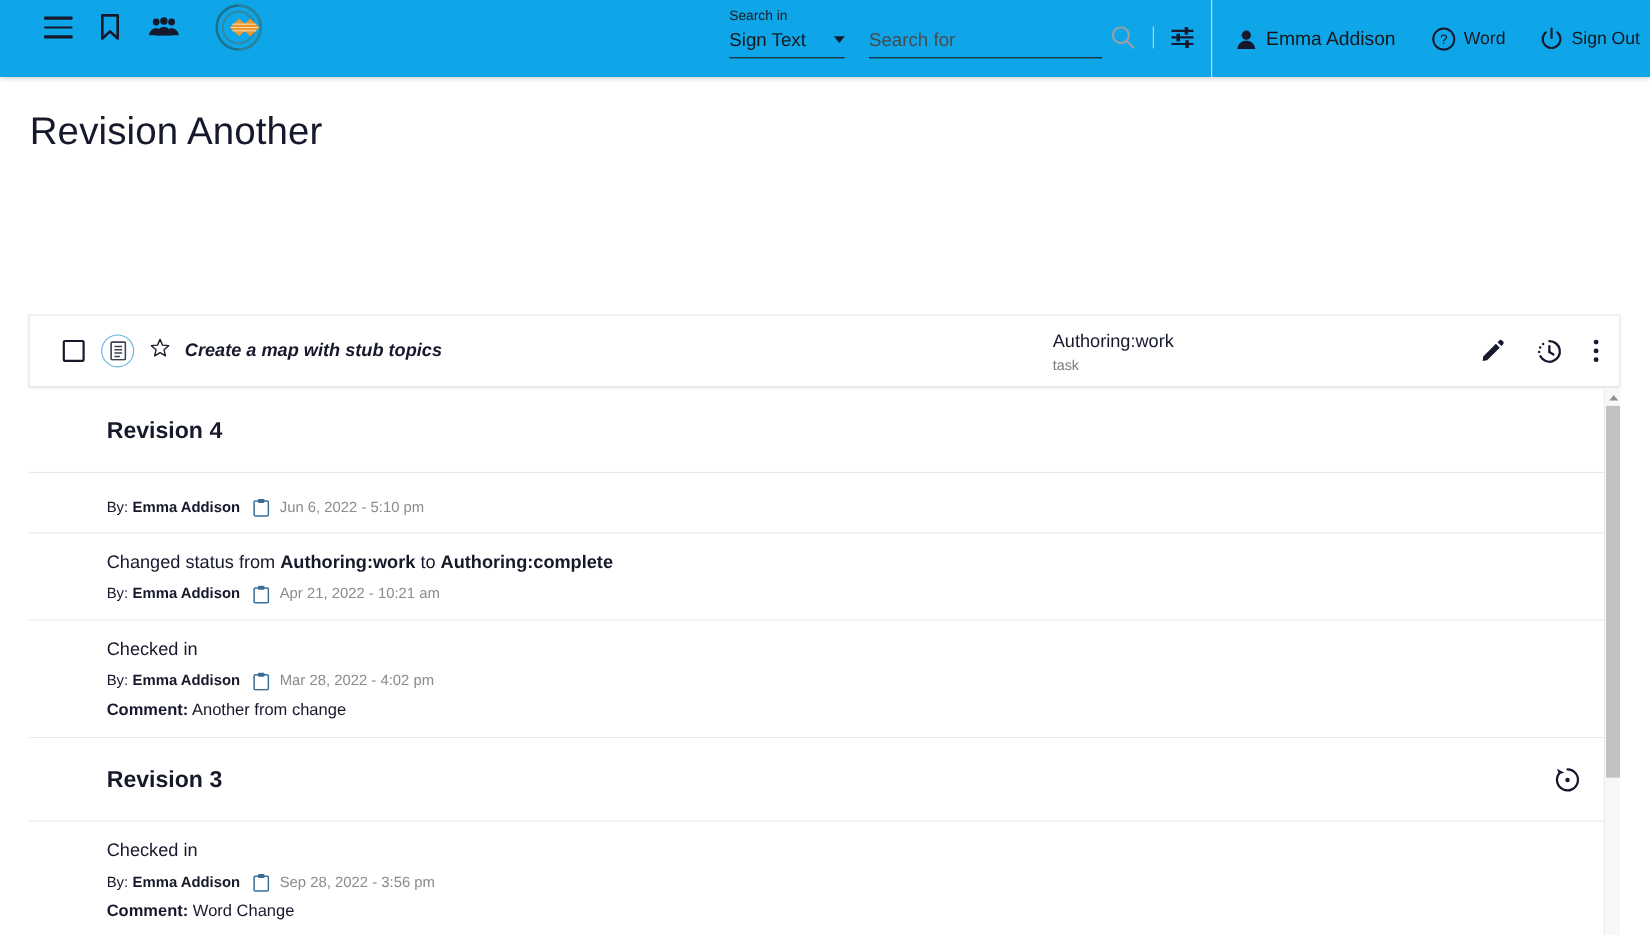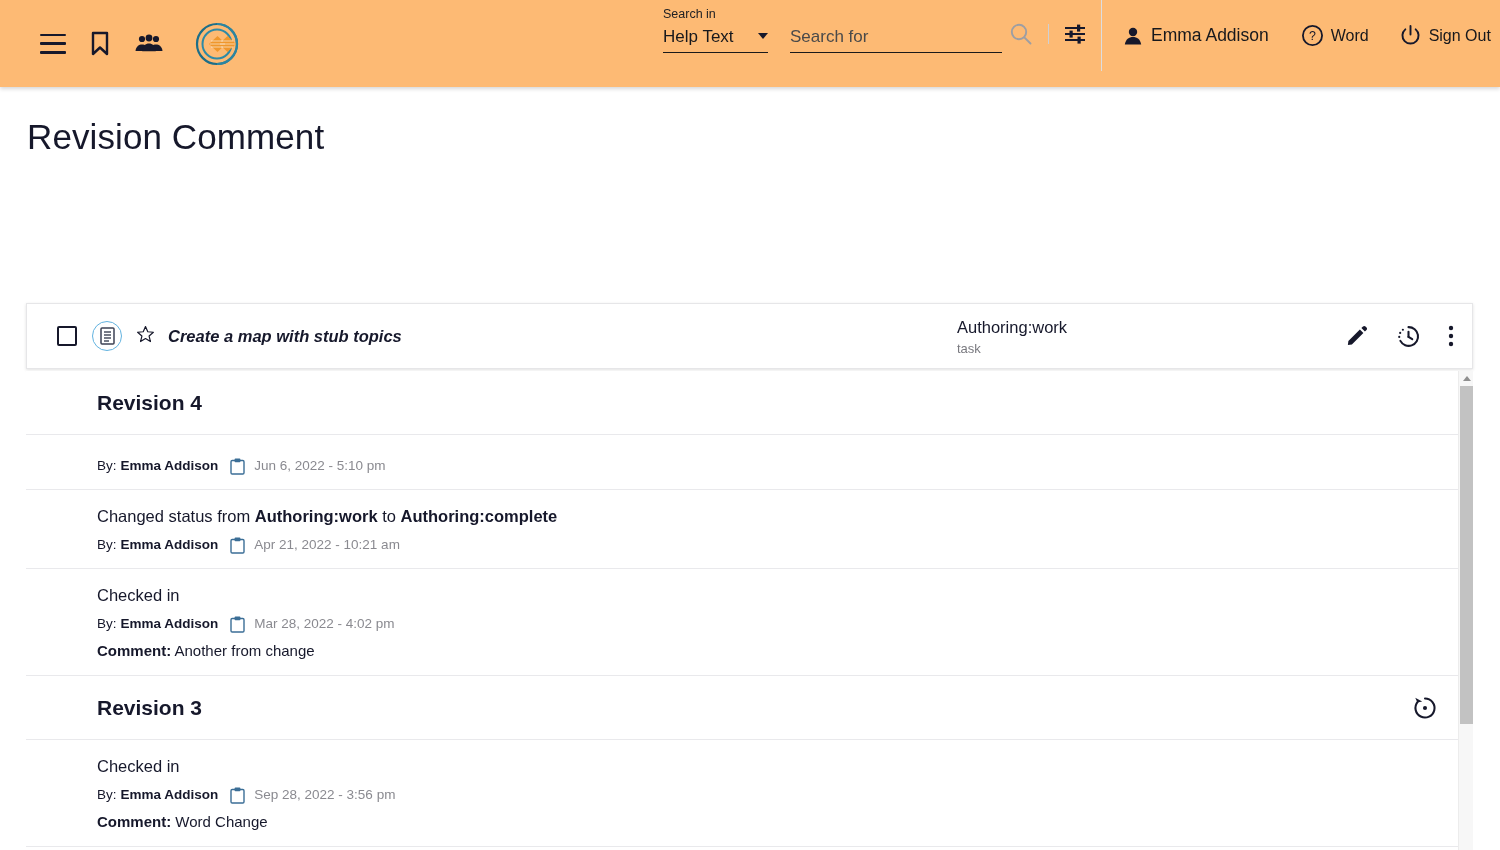--- a/index.html
+++ b/index.html
@@ -7,24 +7,24 @@
     margin: 0; padding: 0;
     width: 1500px; height: 850px;
     background: #ffffff;
     font-family: "Liberation Sans", sans-serif;
     overflow: hidden;
   }
 
   
   .topbar {
     position: relative;
-    height: 87px;
-    background: #fdba74;
-    display: flex;
-    align-items: center;
+    height: 70px;
+    background: #0ea5e9;
+    display: flex;
+    align-items: flex-start;
     box-shadow: 0 2px 4px rgba(0,0,0,0.16);
     z-index: 30;
   }
   .topbar-left {
     display: flex;
     align-items: center;
     gap: 22px;
     padding-left: 40px;
   }
   .icon-btn {
@@ -239,21 +239,21 @@
     background: #ffffff;
   }
   .rev-scroll {
     position: absolute;
     left: 0; top: 0;
     width: 1432px;
     height: 566px;
     overflow: hidden;
   }
   .rev-header {
-    height: 64px;
+    height: 76px;
     display: flex;
     align-items: center;
     justify-content: space-between;
     padding: 0 20px 0 71px;
     border-bottom: 1px solid #e9e9ec;
   }
   .rev-header-title {
     font-size: 21px;
     font-weight: bold;
     color: #16182b;
@@ -369,21 +369,21 @@
           <line x1="29" y1="28" x2="41" y2="28"></line>
         </g>
       </svg>
     </div>
   </div>
 
   <div class="search-cluster">
     <div class="search-in-block">
       <div class="search-in-label">Search in</div>
       <div class="search-in-value-row">
-        <span class="search-in-value">Help Text</span>
+        <span class="search-in-value">Sign Text</span>
         <span class="caret"></span>
       </div>
     </div>
     <div class="search-for-block">
       <input class="search-for-input" type="text" placeholder="Search for" style="">
     </div>
   </div>
 
   <div class="search-actions">
     <div class="icon-btn">
@@ -429,21 +429,21 @@
         <path d="M6.6 5.6 A8.4 8.4 0 1 0 17.4 5.6" fill="none" stroke="#16182b" stroke-width="2" stroke-linecap="round"></path>
         <line x1="12" y1="2" x2="12" y2="11" stroke="#16182b" stroke-width="2" stroke-linecap="round"></line>
       </svg>
       <span class="signout-label">Sign Out</span>
     </div>
   </div>
 </div>
 
 <div class="page">
 
-  <h1 class="page-title">Revision Comment</h1>
+  <h1 class="page-title">Revision Another</h1>
 
 
   <div class="doc-card">
     <div class="doc-checkbox"></div>
 
     <div class="doc-type-icon">
       <svg width="15" height="18" viewBox="0 0 15 18">
         <rect x="1" y="1" width="13" height="16" rx="1" fill="none" stroke="#3d4254" stroke-width="1.5"></rect>
         <line x1="4" y1="5" x2="11" y2="5" stroke="#3d4254" stroke-width="1.4"></line>
         <line x1="4" y1="8" x2="11" y2="8" stroke="#3d4254" stroke-width="1.4"></line>

